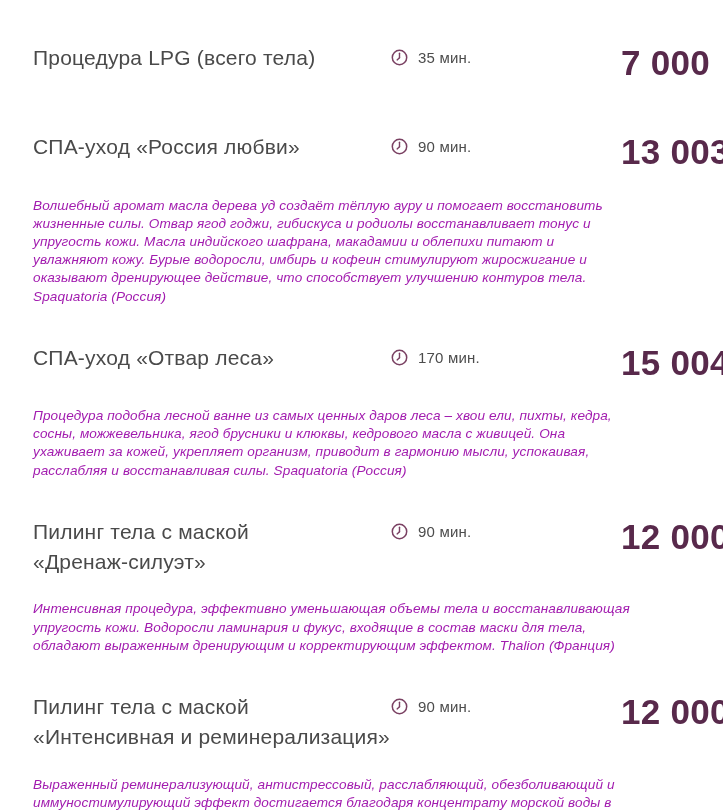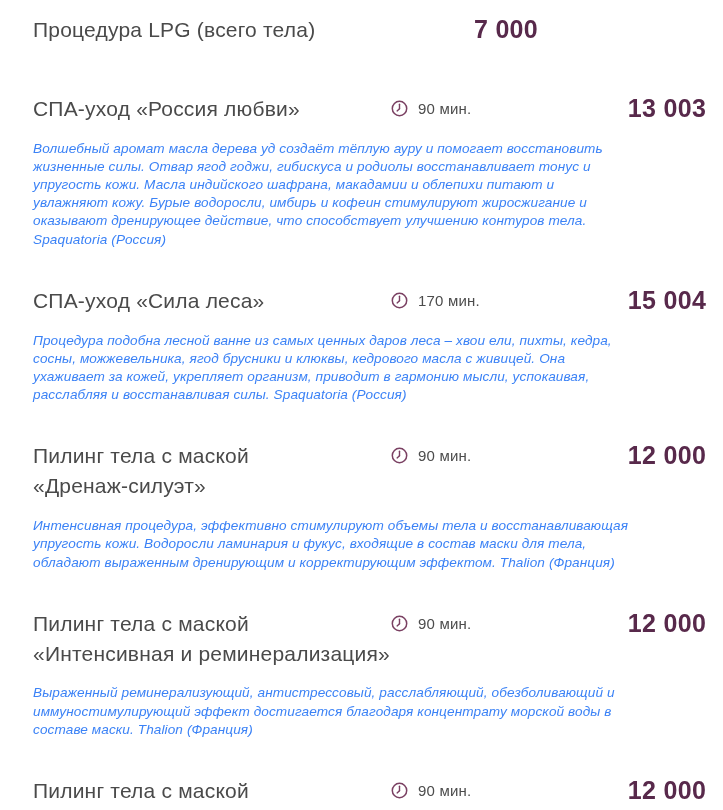--- a/index.html
+++ b/index.html
@@ -8,21 +8,21 @@
     background: #ffffff;
     font-family: "Liberation Sans", sans-serif;
   }
   .menu {
     width: 723px;
     height: 810px;
     padding: 15px 10px 0 33px;
     overflow: hidden;
   }
   .item { margin-bottom: 37px; }
-  .item.no-desc { margin-bottom: 49px; }
+  .item.no-desc { margin-bottom: 49px; margin-top: 28px; }
   .item-head {
     display: grid;
     grid-template-columns: 358px 230px 1fr;
     align-items: start;
   }
   .title {
     font-size: 21px;
     font-weight: 400;
     color: #4a4a4a;
     line-height: 1.42;
@@ -34,49 +34,57 @@
     align-items: center;
     gap: 10px;
     padding-top: 6px;
     font-size: 15px;
     color: #4c4c4c;
     letter-spacing: 0.2px;
     white-space: nowrap;
   }
   .clock { flex: 0 0 auto; display: block; }
   .price {
-    font-size: 25px;
+    font-size: 35px;
     font-weight: 700;
     color: #58294b;
-    text-align: center;
+    text-align: left;
     line-height: 1.15;
     letter-spacing: 0.3px;
     white-space: nowrap;
   }
   .desc {
-    margin-top: 16px;
+    margin-top: 24px;
     max-width: 597px;
     font-size: 13.6px;
     font-style: italic;
-    color: #3b82f6;
+    color: #a21caf;
     line-height: 1.34;
     letter-spacing: 0.1px;
   }
   .desc:empty { display: none; }
 </style>
 </head>
 <body>
 
 <div class="menu">
 
   <div class="item no-desc">
     <div class="item-head">
       <div class="title">
         <div class="title-line">Процедура LPG (всего тела)</div>
 
+      </div>
+      <div class="duration">
+        <svg class="clock" width="17" height="17" viewBox="0 0 17 17">
+          <circle cx="8.5" cy="8.5" r="7.2" fill="none" stroke="#7a4062" stroke-width="1.5"></circle>
+          <line x1="8.5" y1="8.7" x2="8.5" y2="4.2" stroke="#7a4062" stroke-width="1.4" stroke-linecap="round"></line>
+          <line x1="8.5" y1="8.7" x2="6.1" y2="10.9" stroke="#7a4062" stroke-width="1.4" stroke-linecap="round"></line>
+        </svg>
+        <span>35 мин.</span>
       </div>
       <div class="price">7 000</div>
     </div>
 
   </div>
 
   <div class="item">
     <div class="item-head">
       <div class="title">
         <div class="title-line">СПА-уход «Россия любви»</div>
@@ -91,21 +99,21 @@
         <span>90 мин.</span>
       </div>
       <div class="price">13 003</div>
     </div>
     <div class="desc">Волшебный аромат масла дерева уд создаёт тёплую ауру и помогает восстановить жизненные силы. Отвар ягод годжи, гибискуса и родиолы восстанавливает тонус и упругость кожи. Масла индийского шафрана, макадамии и облепихи питают и увлажняют кожу. Бурые водоросли, имбирь и кофеин стимулируют жиросжигание и оказывают дренирующее действие, что способствует улучшению контуров тела. Spaquatoria (Россия)</div>
   </div>
 
   <div class="item">
     <div class="item-head">
       <div class="title">
-        <div class="title-line">СПА-уход «Сила леса»</div>
+        <div class="title-line">СПА-уход «Отвар леса»</div>
 
       </div>
       <div class="duration">
         <svg class="clock" width="17" height="17" viewBox="0 0 17 17">
           <circle cx="8.5" cy="8.5" r="7.2" fill="none" stroke="#7a4062" stroke-width="1.5"></circle>
           <line x1="8.5" y1="8.7" x2="8.5" y2="4.2" stroke="#7a4062" stroke-width="1.4" stroke-linecap="round"></line>
           <line x1="8.5" y1="8.7" x2="6.1" y2="10.9" stroke="#7a4062" stroke-width="1.4" stroke-linecap="round"></line>
         </svg>
         <span>170 мин.</span>
       </div>
@@ -123,21 +131,21 @@
       <div class="duration">
         <svg class="clock" width="17" height="17" viewBox="0 0 17 17">
           <circle cx="8.5" cy="8.5" r="7.2" fill="none" stroke="#7a4062" stroke-width="1.5"></circle>
           <line x1="8.5" y1="8.7" x2="8.5" y2="4.2" stroke="#7a4062" stroke-width="1.4" stroke-linecap="round"></line>
           <line x1="8.5" y1="8.7" x2="6.1" y2="10.9" stroke="#7a4062" stroke-width="1.4" stroke-linecap="round"></line>
         </svg>
         <span>90 мин.</span>
       </div>
       <div class="price">12 000</div>
     </div>
-    <div class="desc">Интенсивная процедура, эффективно стимулируют объемы тела и восстанавливающая упругость кожи. Водоросли ламинария и фукус, входящие в состав маски для тела, обладают выраженным дренирующим и корректирующим эффектом. Thalion (Франция)</div>
+    <div class="desc">Интенсивная процедура, эффективно уменьшающая объемы тела и восстанавливающая упругость кожи. Водоросли ламинария и фукус, входящие в состав маски для тела, обладают выраженным дренирующим и корректирующим эффектом. Thalion (Франция)</div>
   </div>
 
   <div class="item">
     <div class="item-head">
       <div class="title">
         <div class="title-line">Пилинг тела с маской</div>
         <div class="title-line">«Интенсивная и реминерализация»</div>
       </div>
       <div class="duration">
         <svg class="clock" width="17" height="17" viewBox="0 0 17 17">

